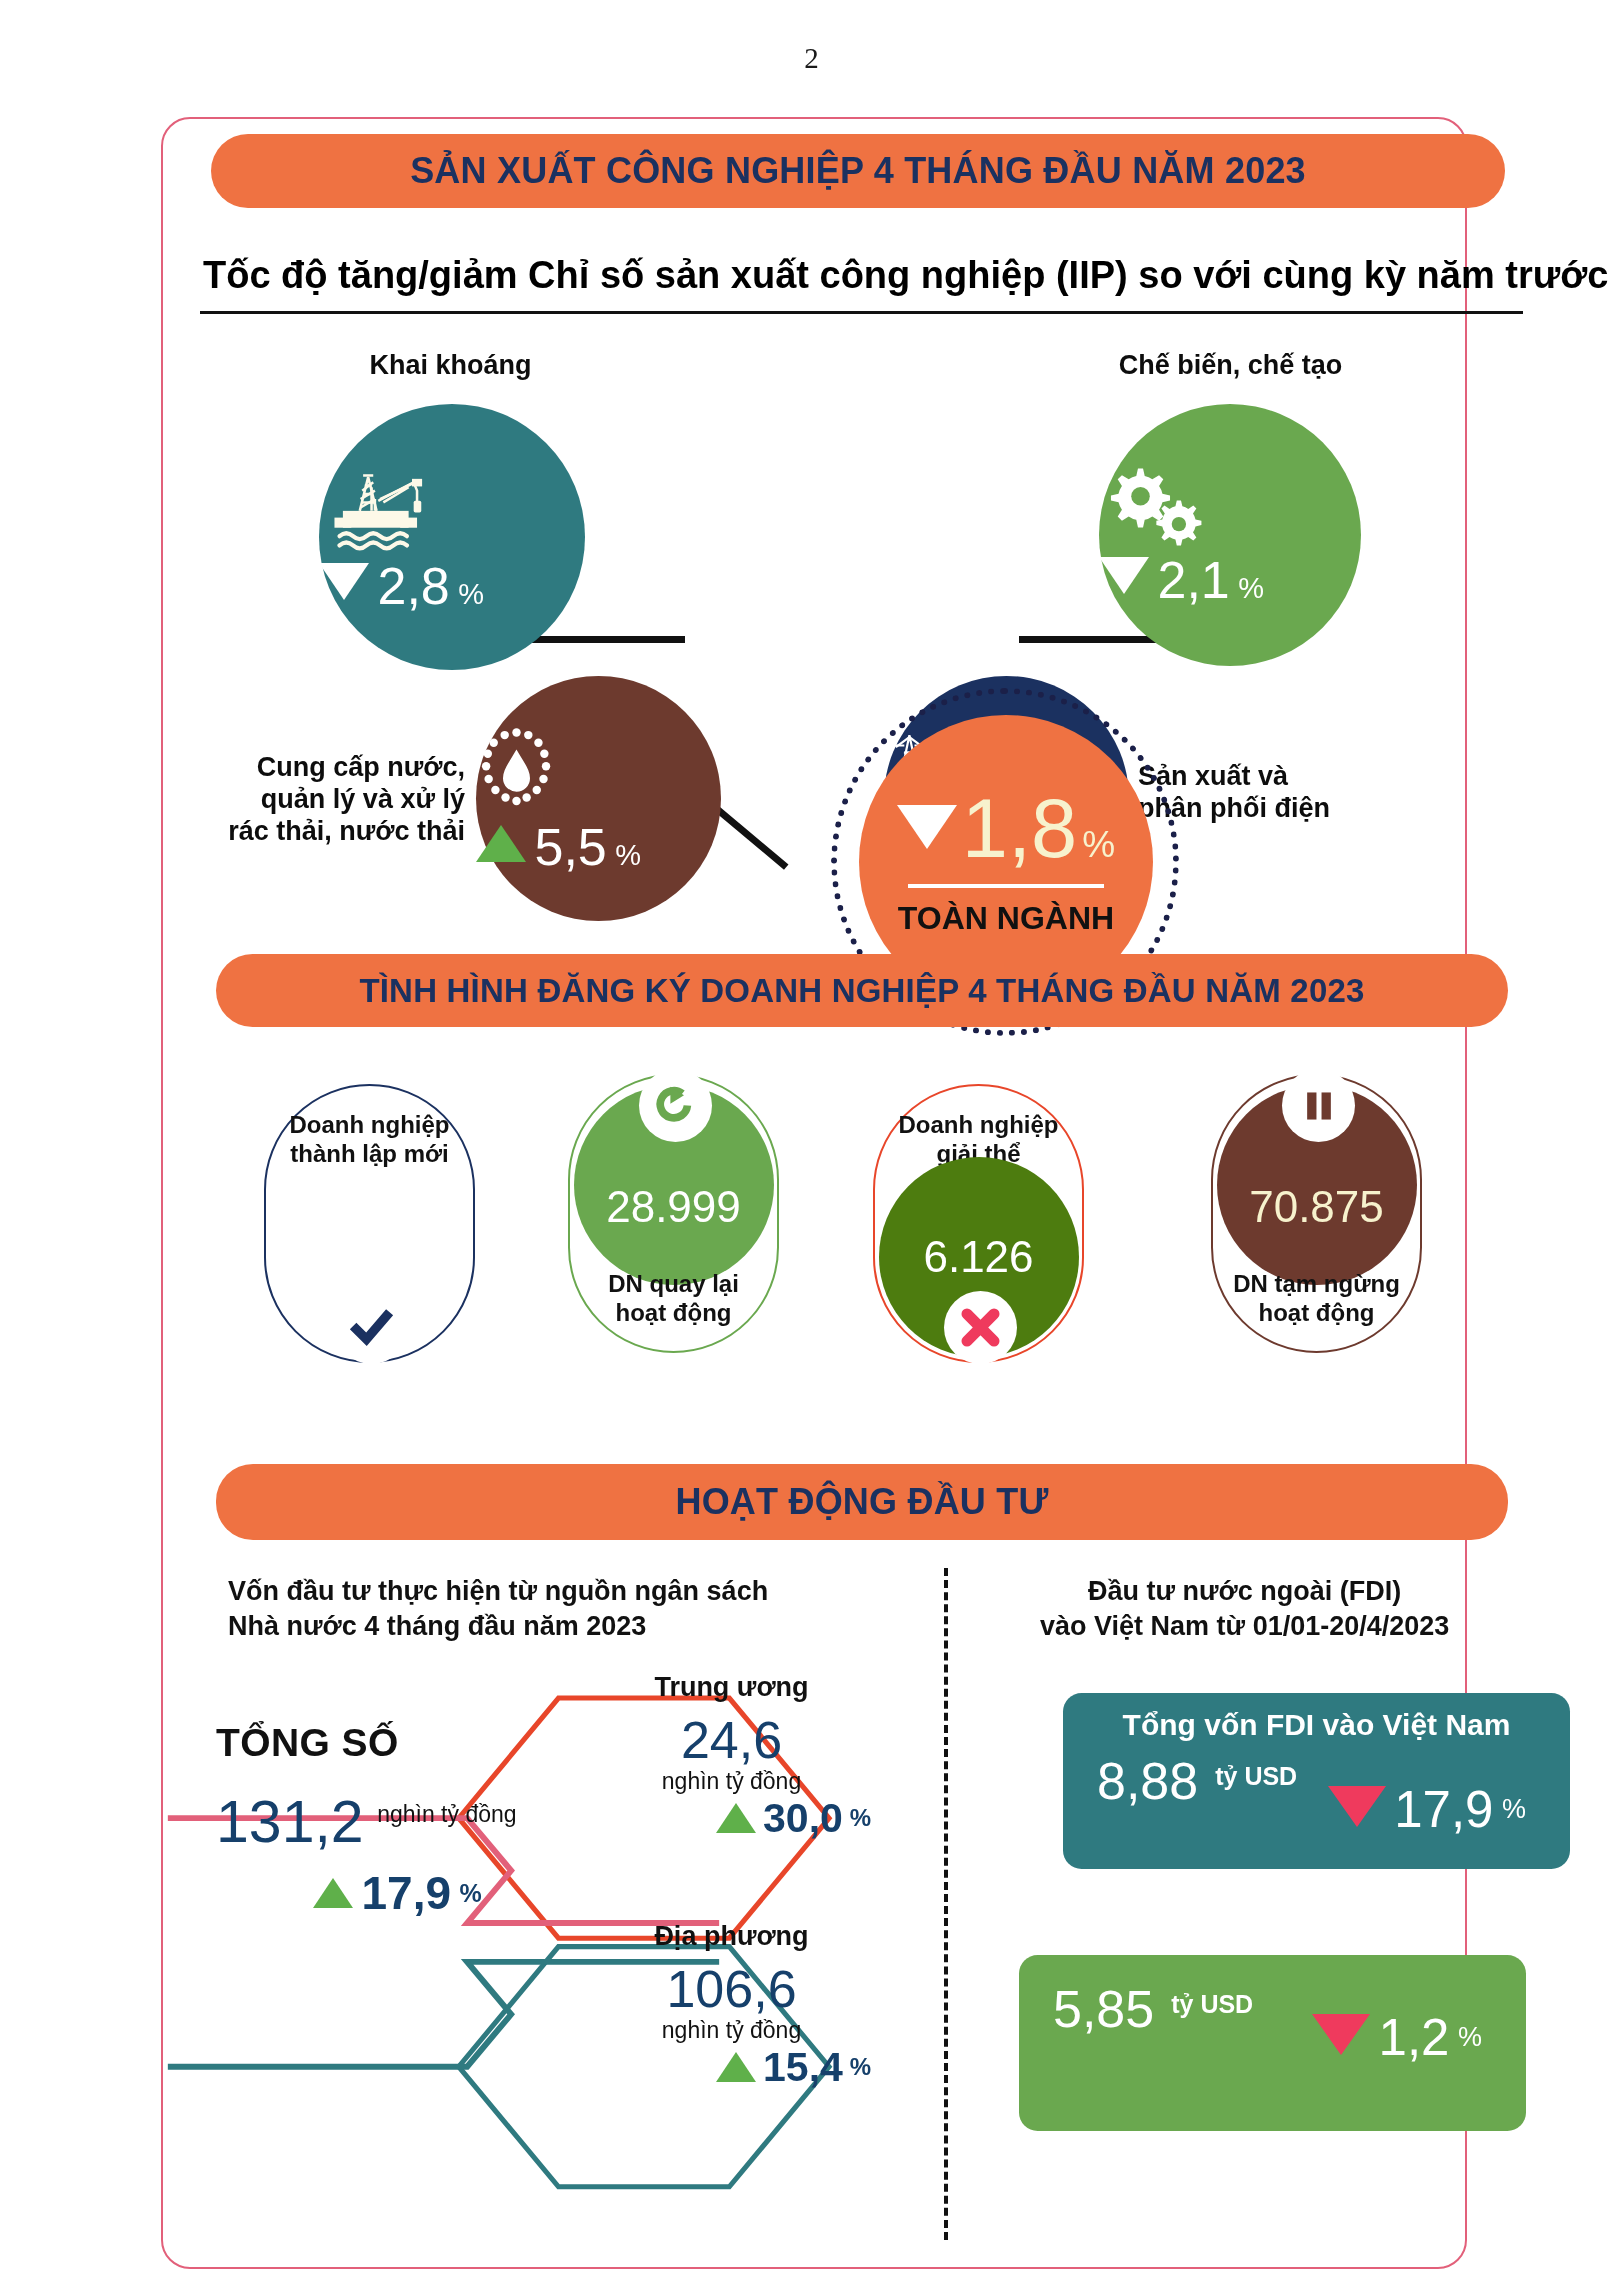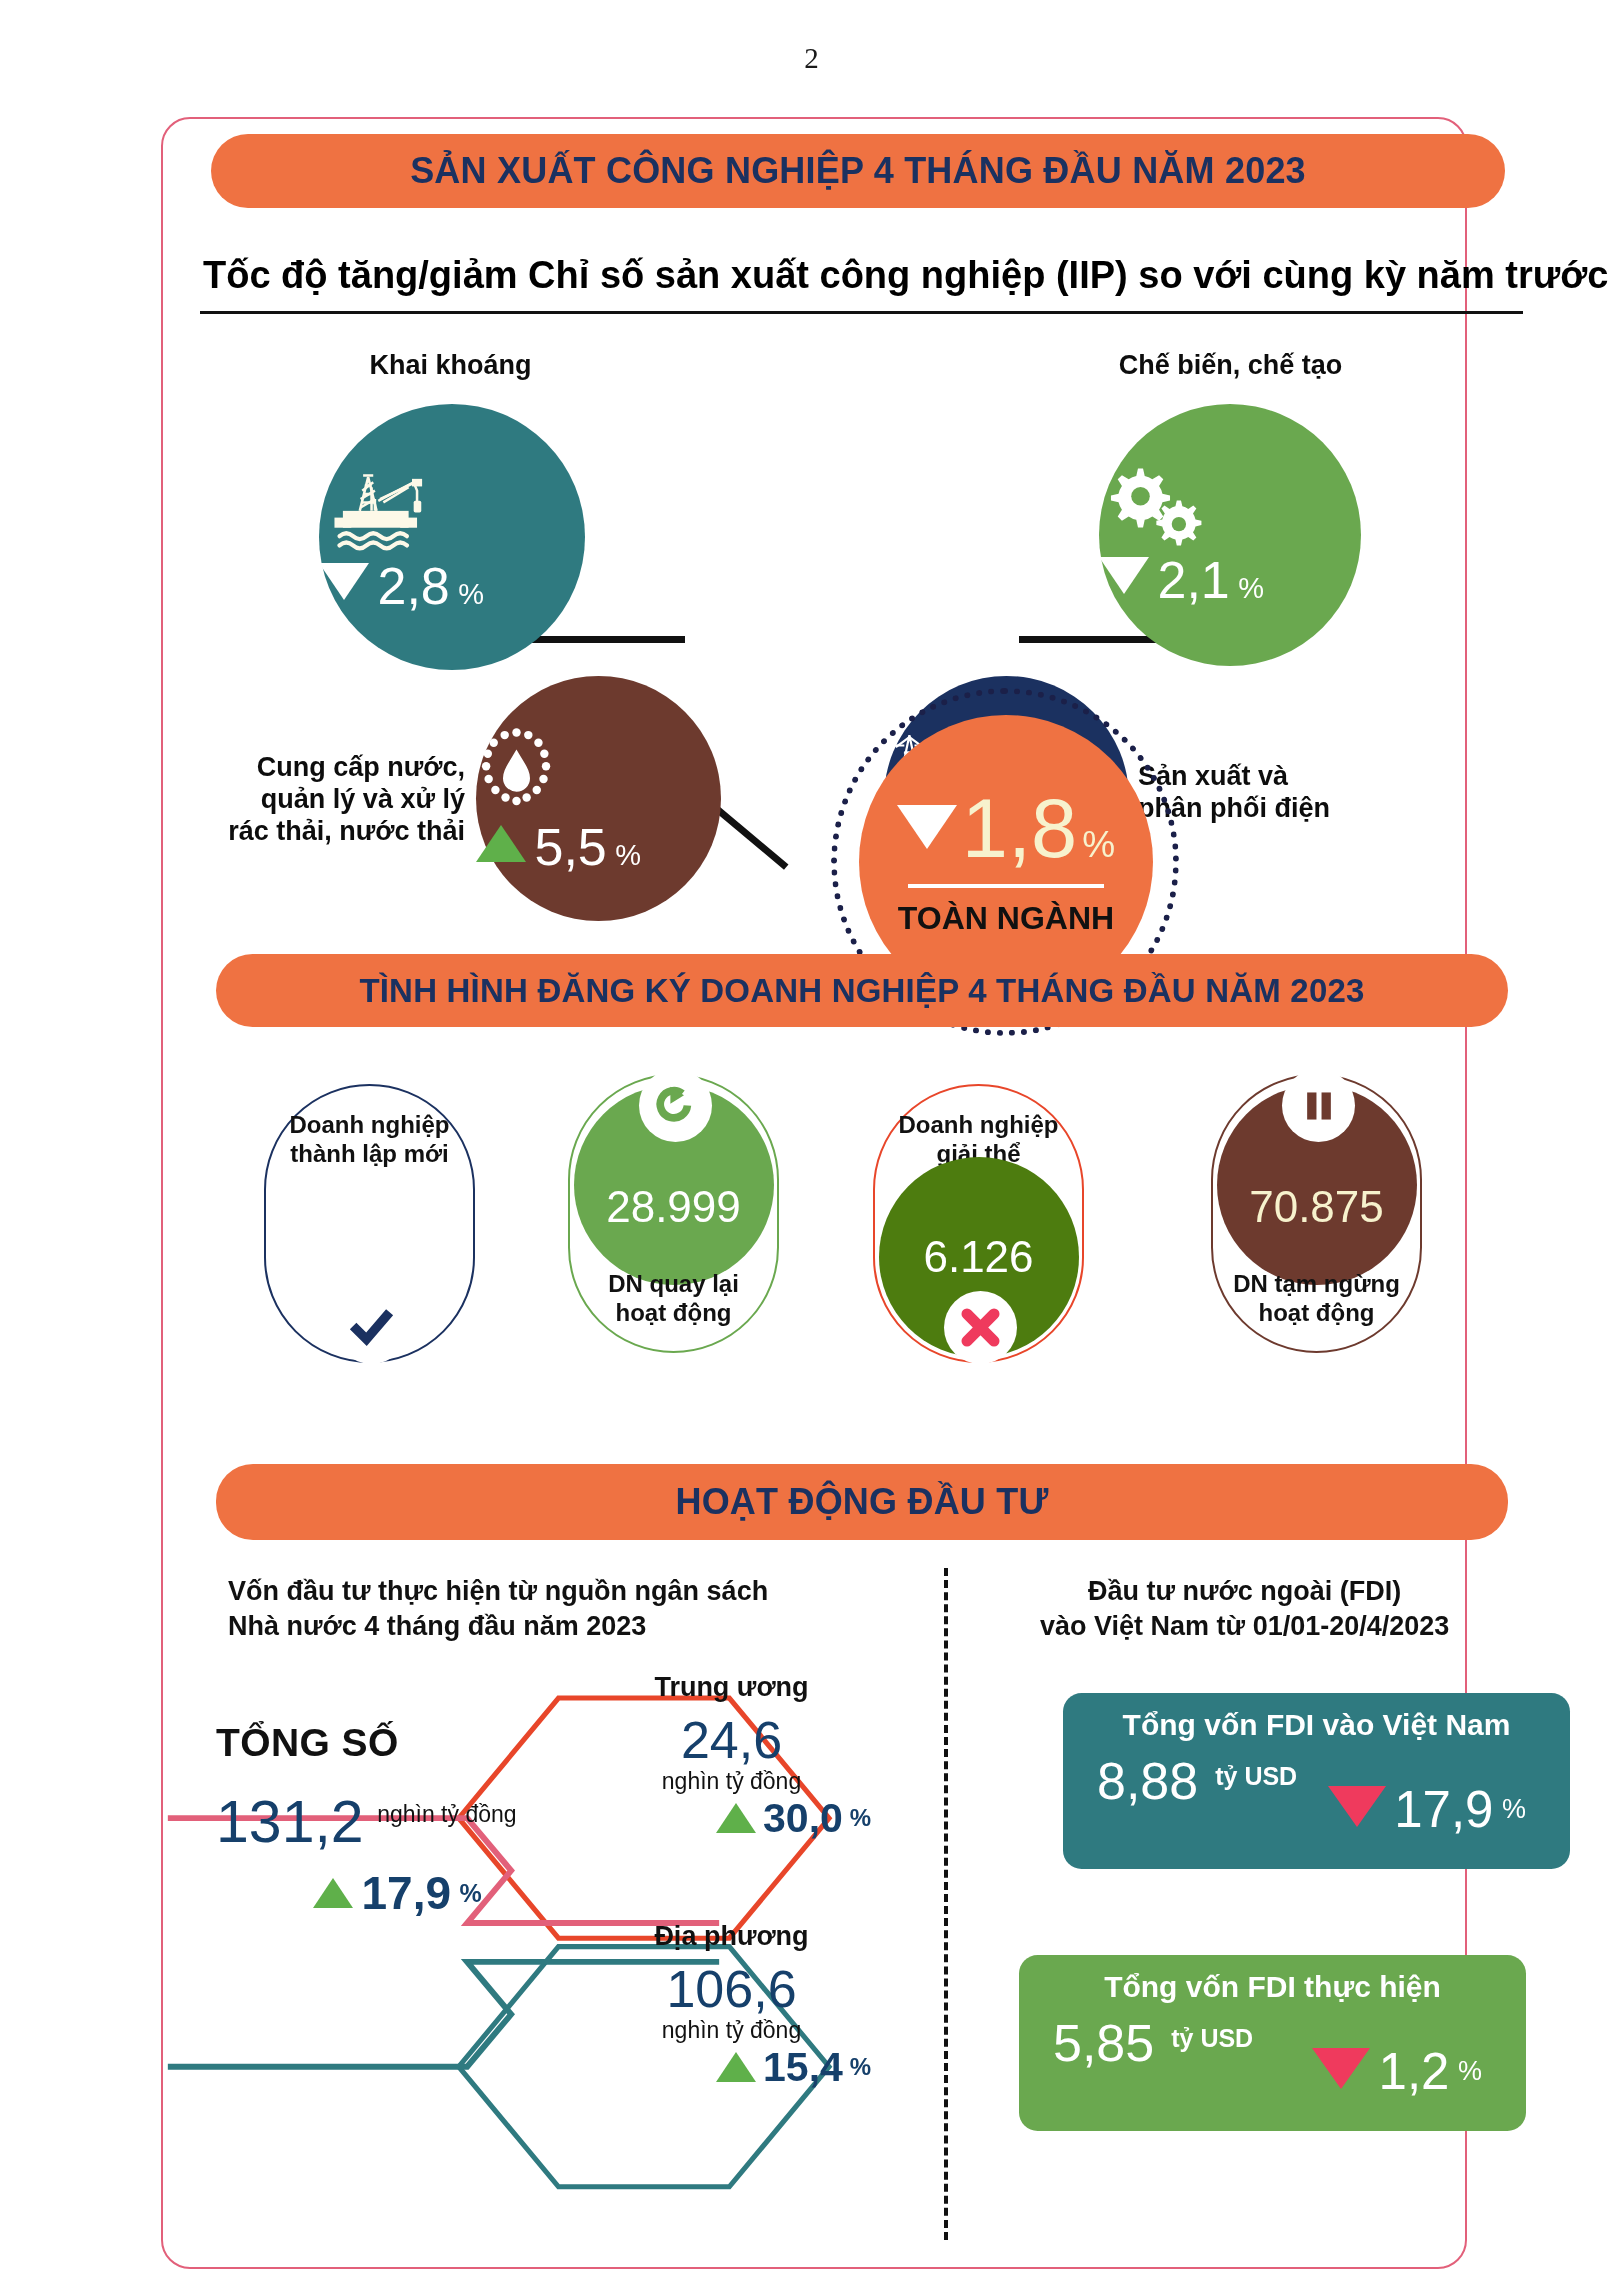--- a/index.html
+++ b/index.html
@@ -417,21 +417,20 @@
       <span class="funit">tỷ USD</span>
     </div>
     <div class="fpct">
       <span class="tri down-r"></span>
       <span class="pv">17,9</span>
       <span class="pu">%</span>
     </div>
   </div>
 
   <div class="fdi-card" style="left:1019px; top:1955px; background:#6aa84f;">
-    <div class="ftitle">Tổng vốn FDI thực hiện</div>
     <div class="frow">
       <span class="fval">5,85</span>
       <span class="funit">tỷ USD</span>
     </div>
     <div class="fpct">
       <span class="tri down-r"></span>
       <span class="pv">1,2</span>
       <span class="pu">%</span>
     </div>
   </div>

